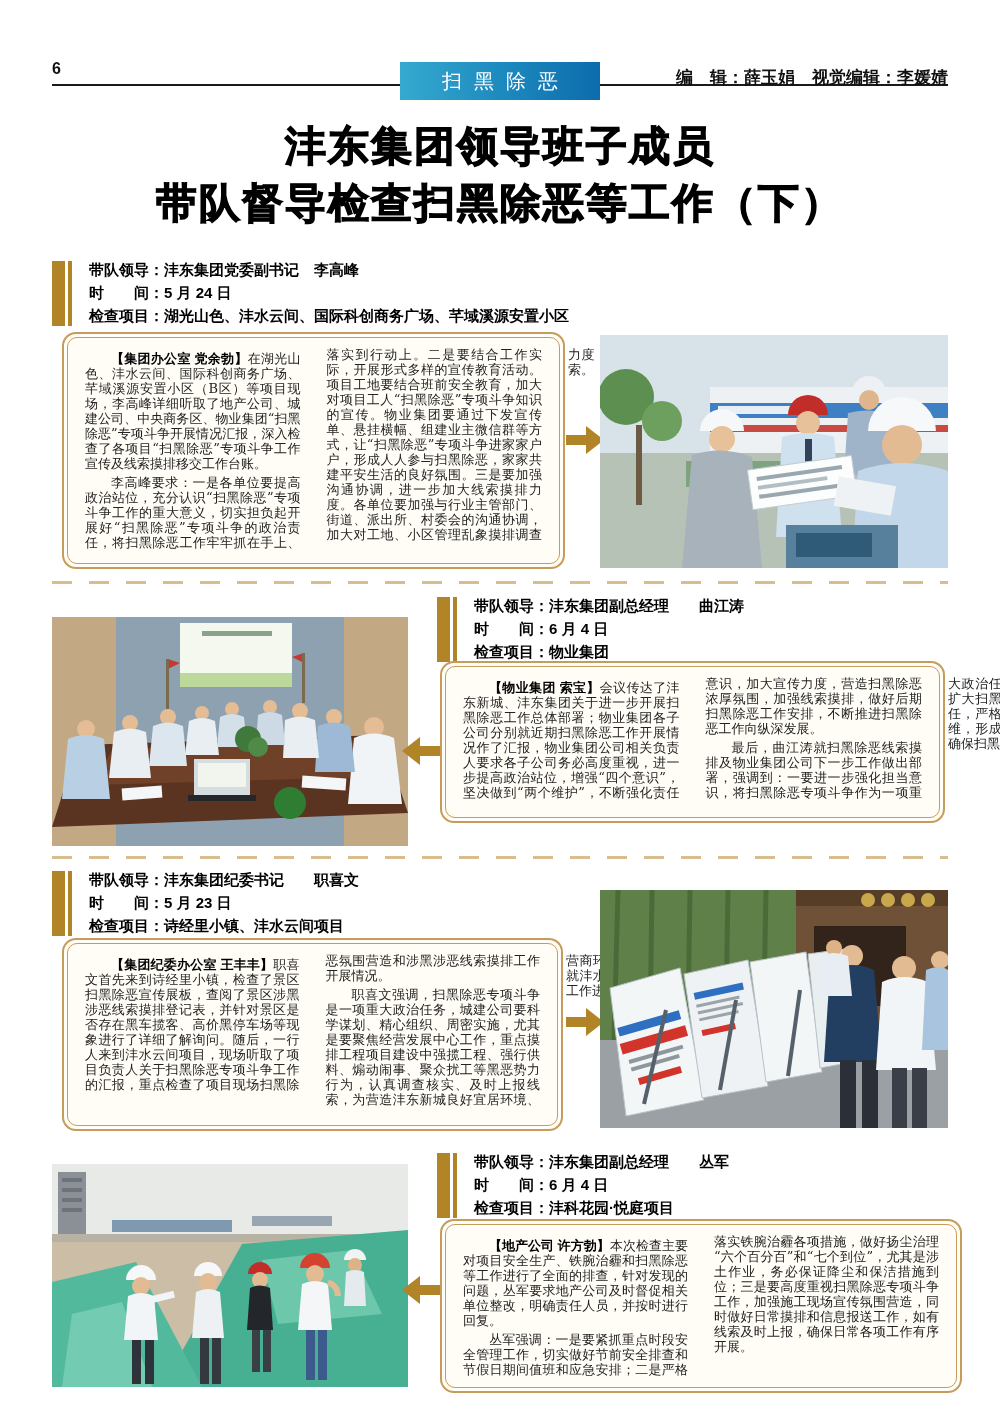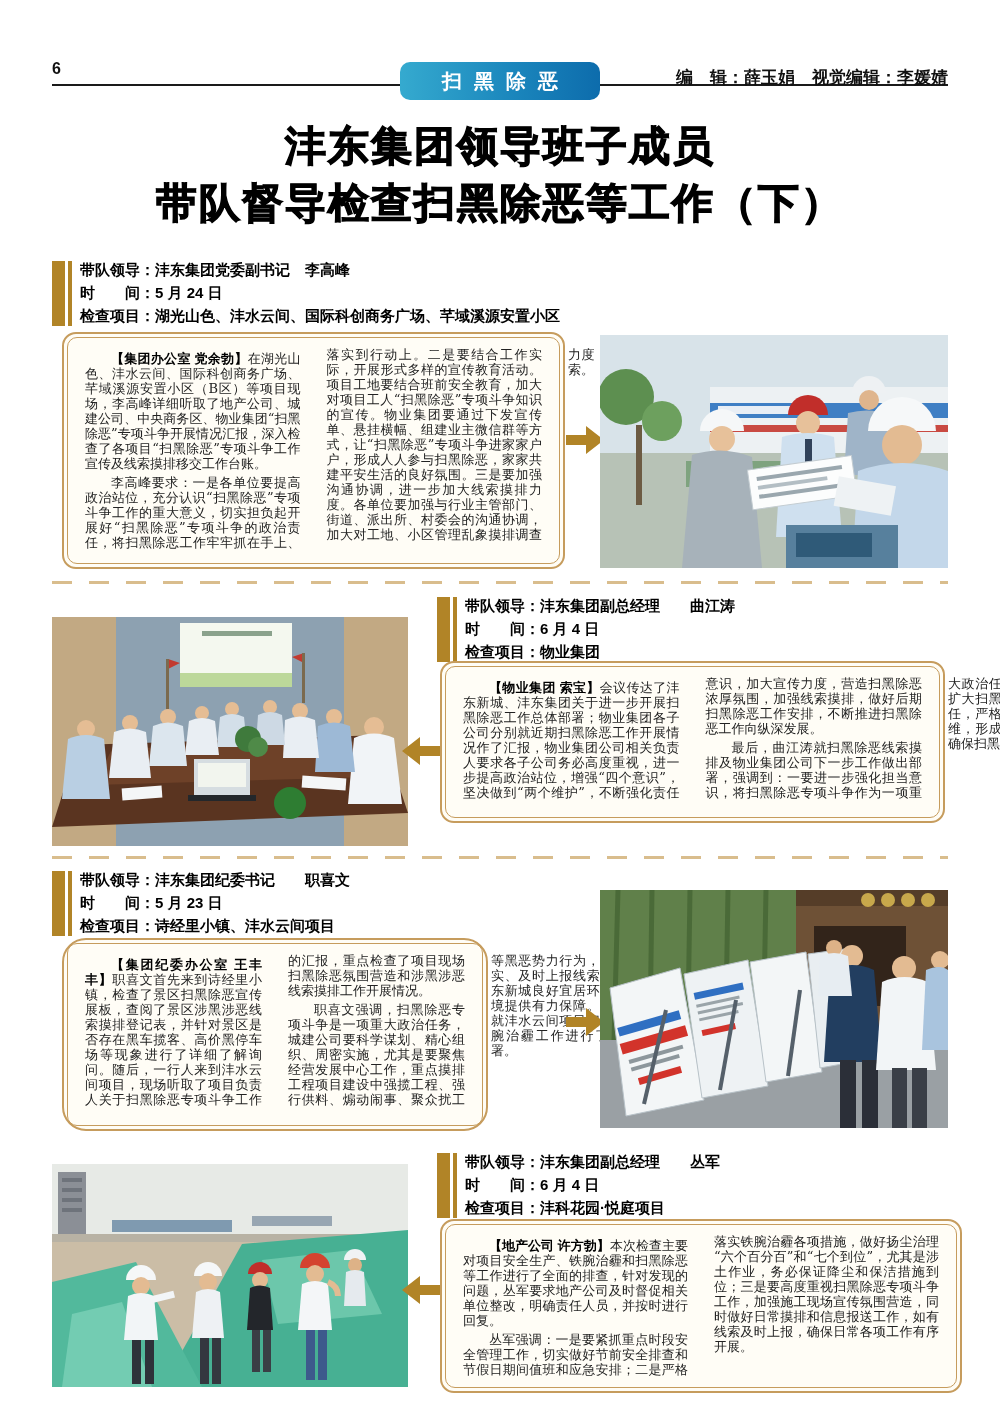--- a/index.html
+++ b/index.html
@@ -3,29 +3,29 @@
 <meta charset="utf-8">
 <style>
   html,body{margin:0;padding:0;background:#e9e9e9;}
   .page{position:relative;width:1000px;height:1428px;background:#ffffff;margin:0 auto;overflow:hidden;
         font-family:"Liberation Sans",sans-serif;}
   
   .masthead-rule{position:absolute;left:52px;top:84px;width:896px;height:2px;background:#1a1a1a;}
   .page-number{position:absolute;left:52px;top:60px;font-weight:700;font-size:16px;color:#111;}
   .topic-banner{position:absolute;left:400px;top:62px;width:200px;height:38px;
         background:linear-gradient(90deg,#35aacf 0%,#1b87bd 55%,#0d6cac 100%);
-        color:#fff;font-weight:700;font-size:20px;letter-spacing:12px;text-indent:12px;
-        display:flex;align-items:center;justify-content:center;border-radius:10px;}
+        color:#fff;font-weight:400;font-size:20px;letter-spacing:12px;text-indent:12px;
+        display:flex;align-items:center;justify-content:center;}
   .credits{position:absolute;right:52px;top:66px;font-weight:700;font-size:17px;color:#111;}
   
   .headline{position:absolute;left:0;top:118px;width:100%;text-align:center;
         font-weight:900;font-size:41px;line-height:57px;letter-spacing:2px;color:#000;
         -webkit-text-stroke:1.2px #000;}
   
-  .info-block{position:absolute;padding-left:28px;}
+  .info-block{position:absolute;padding-left:37px;}
   .info-bars{position:absolute;left:0;top:3px;bottom:1px;display:flex;}
   .bar-a{width:13px;background:#b18427;margin-right:3px;}
   .bar-b{width:4px;background:#b18427;}
   .info-line{font-weight:700;font-size:15px;line-height:23px;color:#000;white-space:nowrap;}
   
   .article-box{position:absolute;border:2px solid #c69c5d;border-radius:14px;background:#fffdf6;
         padding:3px;box-sizing:border-box;}
   .article-inner{border:1px solid #c69c5d;border-radius:10px;height:100%;box-sizing:border-box;
         padding:9px 13px;column-count:2;column-gap:18px;column-fill:auto;}
   .article-inner p{margin:4px;text-indent:2em;text-align:justify;
@@ -204,21 +204,21 @@
   <div class="info-block" style="left:52px;top:868px;">
     <div class="info-bars">
         <div class="bar-a"></div>
         <div class="bar-b"></div>
       </div>
     <div class="info-line">带队领导：沣东集团纪委书记　　职喜文</div>
     <div class="info-line">时　　间：5 月 23 日</div>
     <div class="info-line">检查项目：诗经里小镇、沣水云间项目</div>
   </div>
 
-  <div class="article-box" style="left:62px;top:938px;width:426px;height:193px;border-radius:24px;">
+  <div class="article-box" style="left:62px;top:938px;width:501px;height:193px;">
     <div class="article-inner">
       <p><span class="lead">【集团纪委办公室 王丰丰】</span><span>职喜文首先来到诗经里小镇，检查了景区扫黑除恶宣传展板，查阅了景区涉黑涉恶线索摸排登记表，并针对景区是否存在黑车揽客、高价黑停车场等现象进行了详细了解询问。随后，一行人来到沣水云间项目，现场听取了项目负责人关于扫黑除恶专项斗争工作的汇报，重点检查了项目现场扫黑除恶氛围营造和涉黑涉恶线索摸排工作开展情况。</span></p>
       <p>职喜文强调，扫黑除恶专项斗争是一项重大政治任务，城建公司要科学谋划、精心组织、周密实施，尤其是要聚焦经营发展中心工作，重点摸排工程项目建设中强揽工程、强行供料、煽动闹事、聚众扰工等黑恶势力行为，认真调查核实、及时上报线索，为营造沣东新城良好宜居环境、营商环境提供有力保障。职喜文同时就沣水云间项目安全生产和铁腕治霾工作进行了检查和部署。</p>
     </div>
   </div>
 
   <div class="arrow" style="left:566px;top:1008px;">
     <svg viewBox="0 0 38 28">
         <polygon points="0,9 20,9 20,0 38,14 20,28 20,19 0,19"></polygon>
       </svg>

